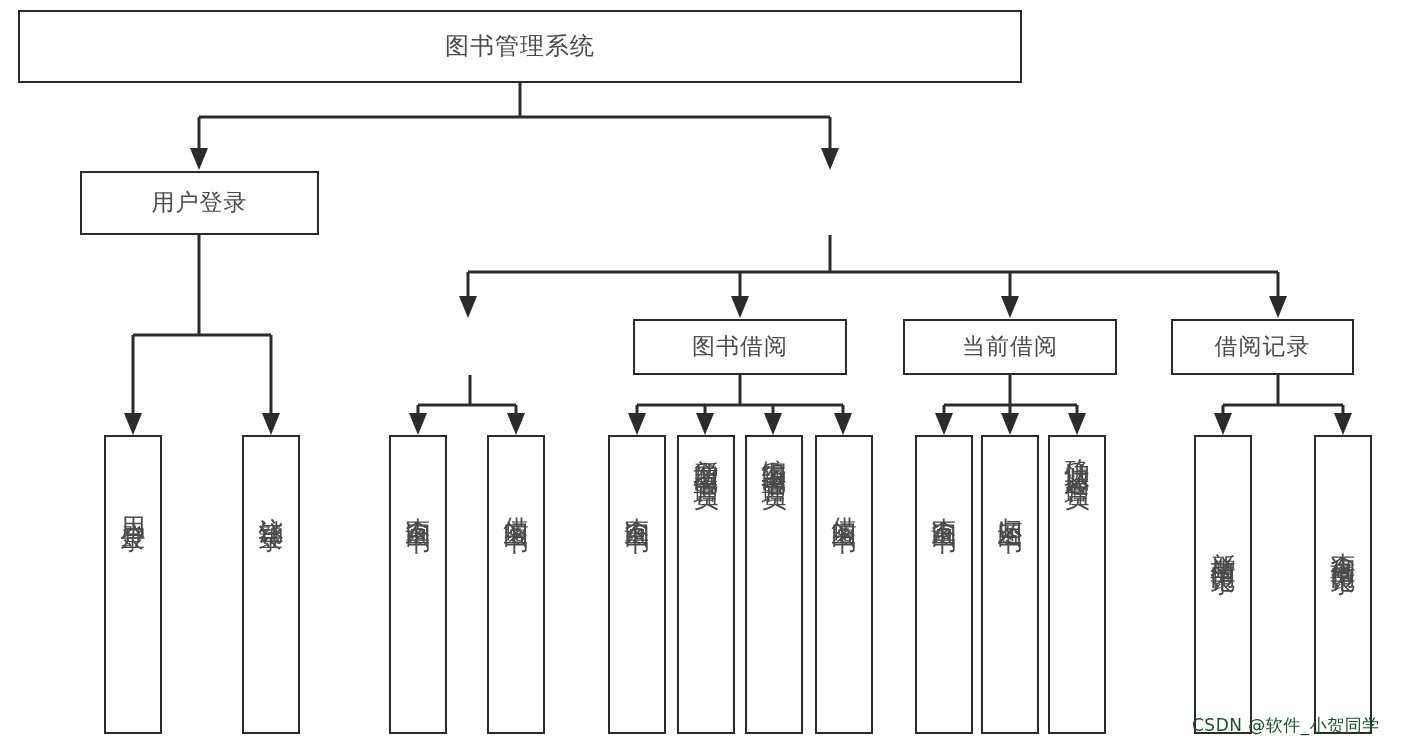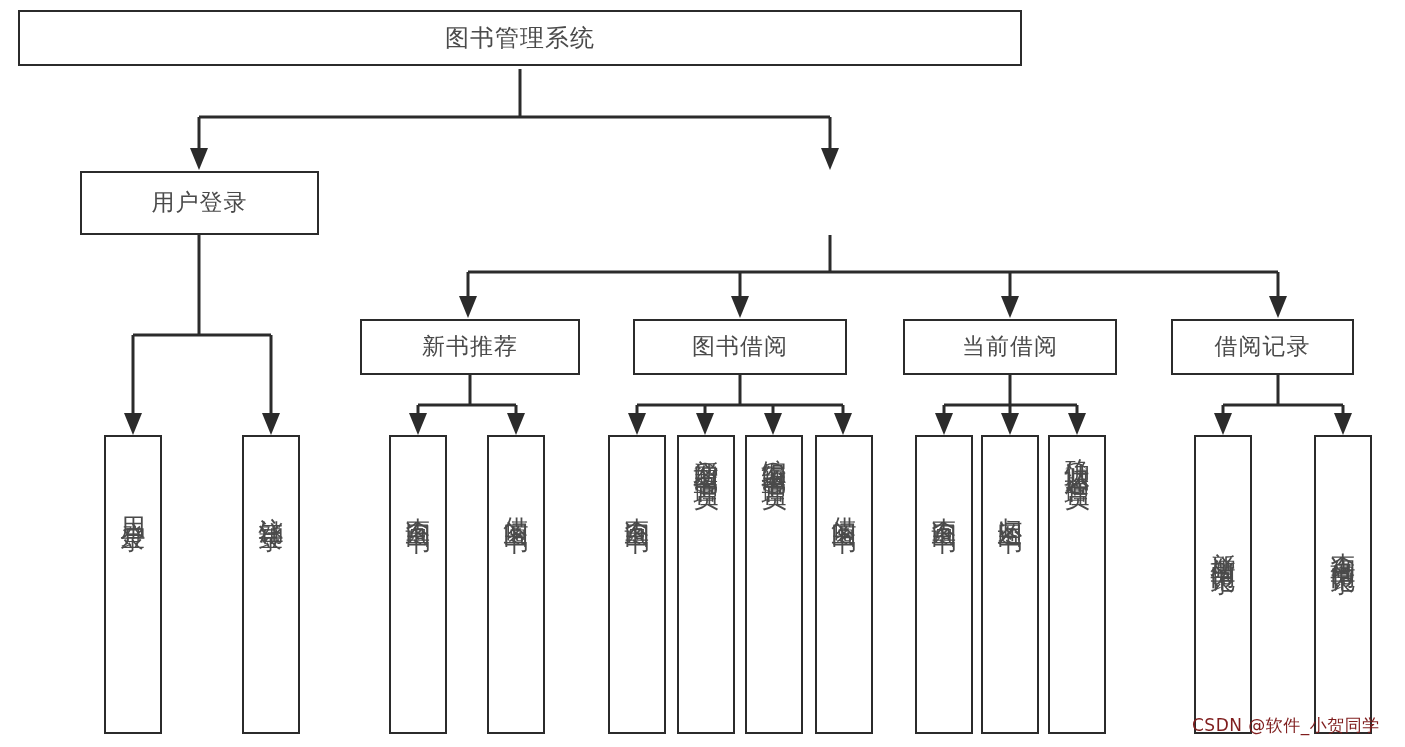--- a/index.html
+++ b/index.html
@@ -52,21 +52,21 @@
     white-space:nowrap;
   }
   .v-node.tall-text{padding-top:2px;}
   .v-node.mid-text{padding-top:60px;}
   .v-node.low-text{padding-top:95px;}
 
   .watermark{
     position:absolute;
     left:1192px;top:714px;
     font-size:17px;
-    color:#7f1d1d;
+    color:#14532d;
     white-space:nowrap;
     letter-spacing:0.5px;
     text-align:right;
   }
 </style>
 </head>
 <body>
 
 <div id="canvas">
 
@@ -136,31 +136,28 @@
 
       <polygon points="944,435 935,413 953,413"></polygon>
       <polygon points="1010,435 1001,413 1019,413"></polygon>
       <polygon points="1077,435 1068,413 1086,413"></polygon>
 
       <polygon points="1223,435 1214,413 1232,413"></polygon>
       <polygon points="1343,435 1334,413 1352,413"></polygon>
     </g>
   </svg>
 
-  <div class="node h-node root" style="left:18px;top:10px;width:1004px;height:56px;">
+  <div class="node h-node root" style="left:18px;top:10px;width:1004px;height:73px;">
     <span class="lbl">图书管理系统</span>
   </div>
 
   <div class="node h-node" style="left:80px;top:171px;width:239px;height:64px;">
     <span class="lbl">用户登录</span>
   </div>
 
-  <div class="node h-node" style="left:360px;top:319px;width:220px;height:56px;">
-    <span class="lbl">新书推荐</span>
-  </div>
   <div class="node h-node" style="left:903px;top:319px;width:214px;height:56px;">
     <span class="lbl">当前借阅</span>
   </div>
   <div class="node h-node" style="left:633px;top:319px;width:214px;height:56px;">
     <span class="lbl">图书借阅</span>
   </div>
   <div class="node h-node" style="left:1171px;top:319px;width:183px;height:56px;">
     <span class="lbl">借阅记录</span>
   </div>
 

